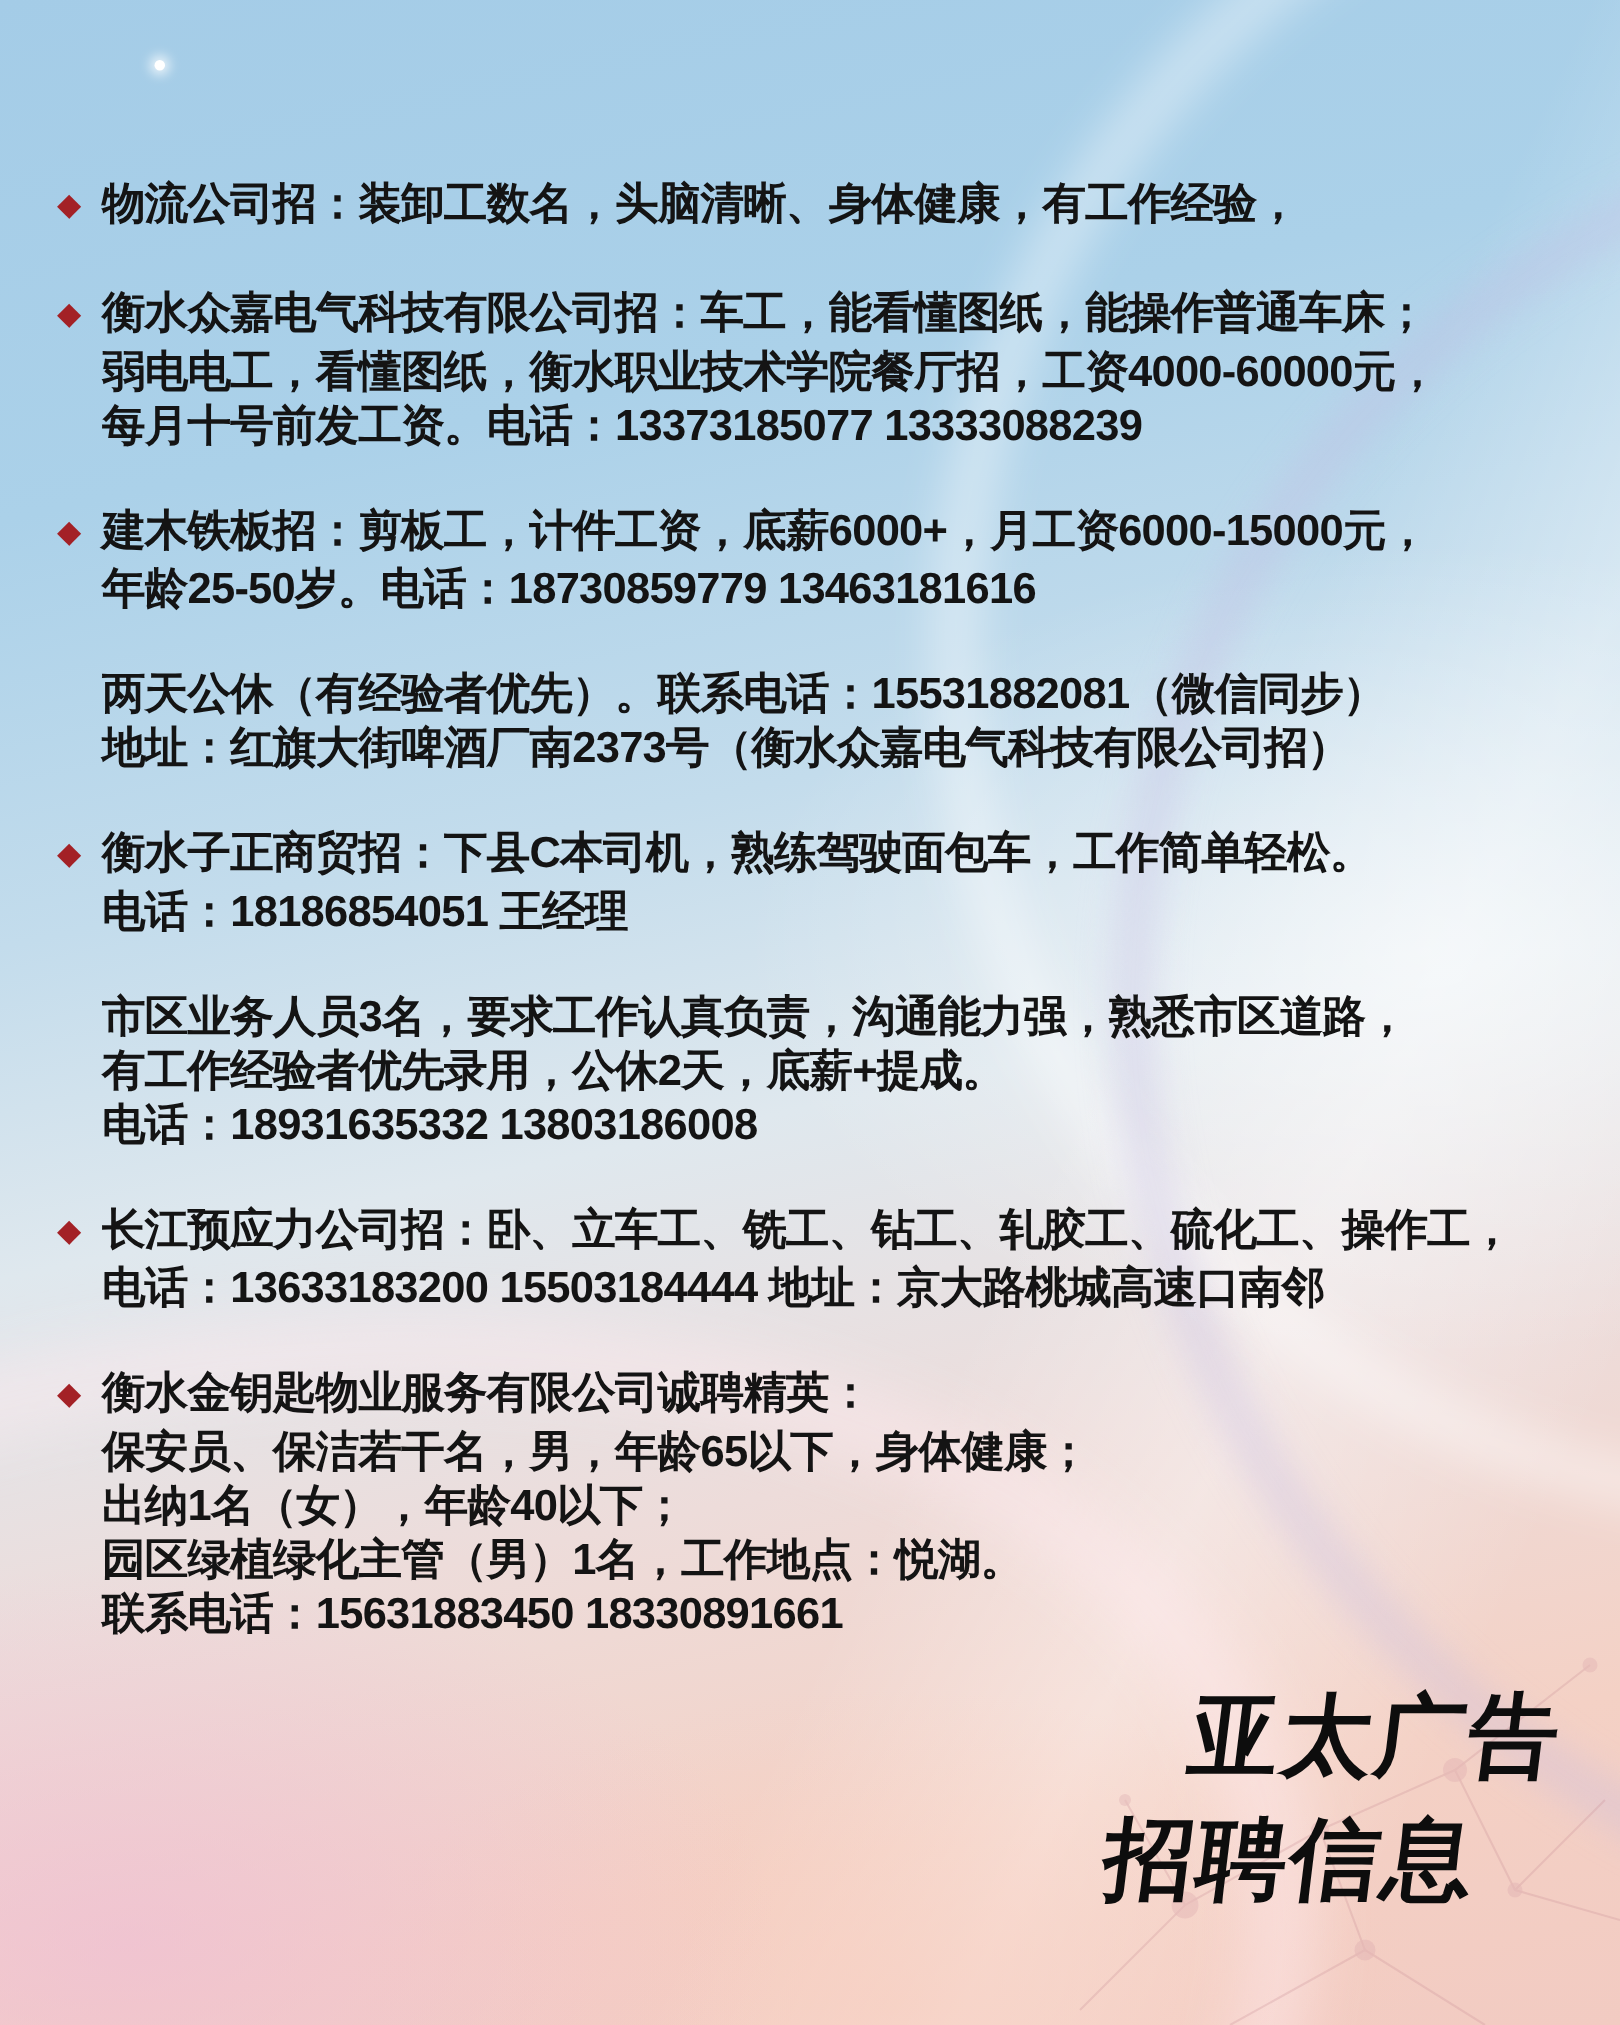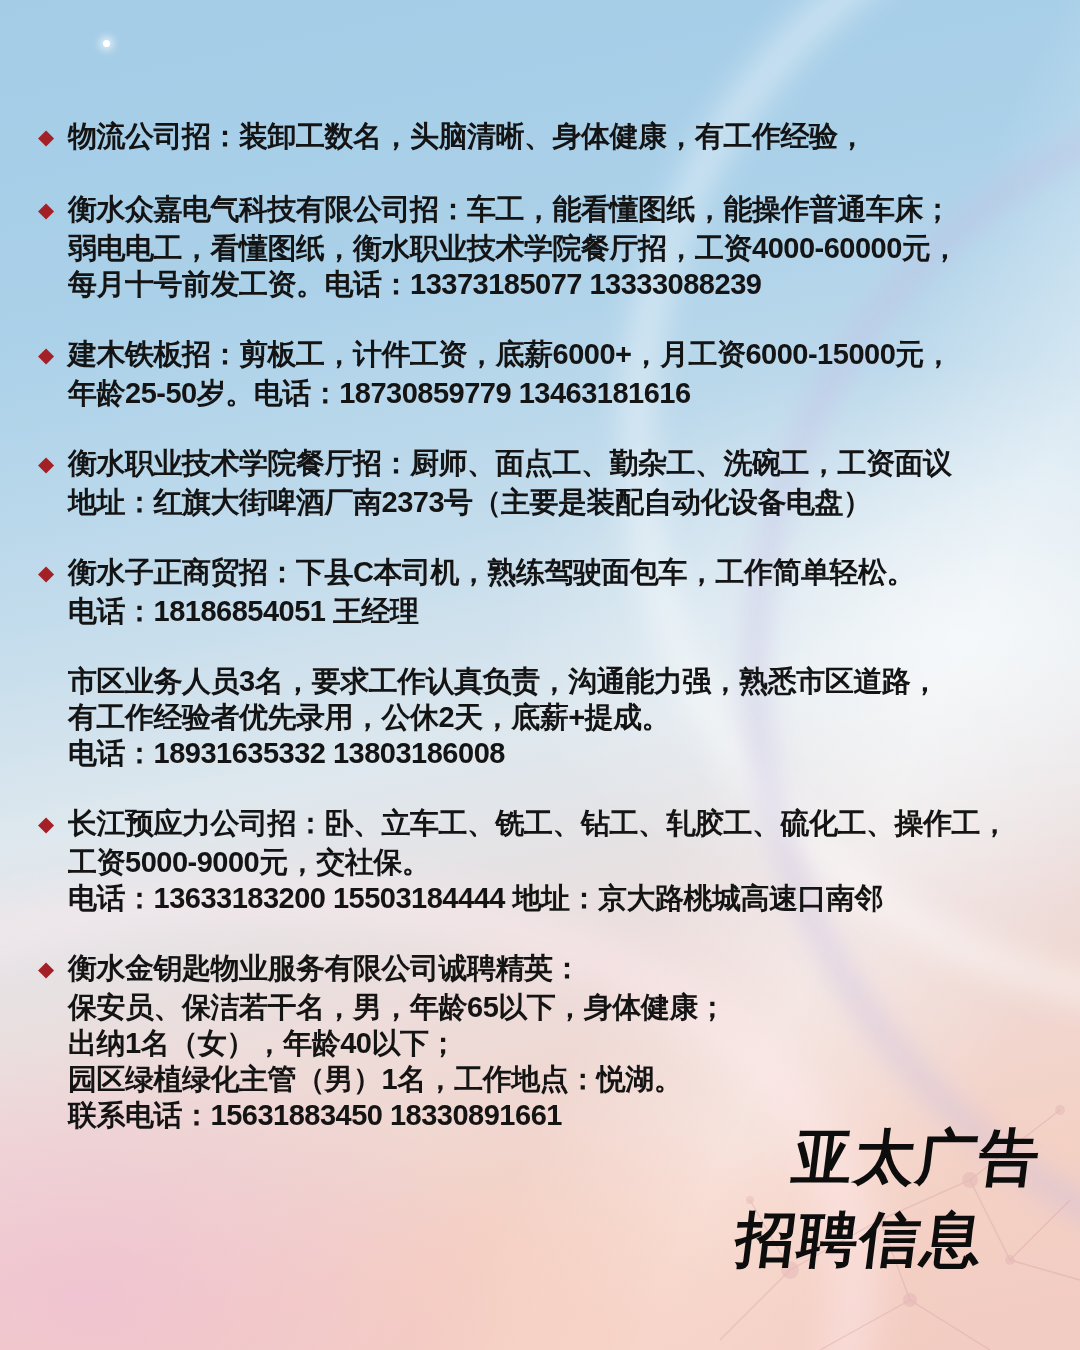--- a/index.html
+++ b/index.html
@@ -130,38 +130,37 @@
       <div class="line cont">弱电电工，看懂图纸，衡水职业技术学院餐厅招，工资4000-60000元，</div>
       <div class="line cont">每月十号前发工资。电话：13373185077  13333088239</div>
     </section>
 
     <section class="job">
       <div class="line first"><span class="bullet">◆</span><span>建木铁板招：剪板工，计件工资，底薪6000+，月工资6000-15000元，</span></div>
       <div class="line cont">年龄25-50岁。电话：18730859779  13463181616</div>
     </section>
 
     <section class="job">
-      <div class="line first"><span class="bullet">◆</span><span>衡水职业技术学院餐厅招：厨师、面点工、勤杂工、洗碗工，工资面议</span></div>
-      <div class="line cont">地址：红旗大街啤酒厂南2373号（主要是装配自动化设备电盘）</div>
+      <div class="line cont">两天公休（有经验者优先）。联系电话：15531882081（微信同步）</div>
+      <div class="line cont">地址：红旗大街啤酒厂南2373号（衡水众嘉电气科技有限公司招）</div>
     </section>
 
     <section class="job">
       <div class="line first"><span class="bullet">◆</span><span>衡水子正商贸招：下县C本司机，熟练驾驶面包车，工作简单轻松。</span></div>
       <div class="line cont">电话：18186854051 王经理</div>
     </section>
 
     <section class="job">
       <div class="line cont">市区业务人员3名，要求工作认真负责，沟通能力强，熟悉市区道路，</div>
       <div class="line cont">有工作经验者优先录用，公休2天，底薪+提成。</div>
       <div class="line cont">电话：18931635332  13803186008</div>
     </section>
 
     <section class="job">
       <div class="line first"><span class="bullet">◆</span><span>长江预应力公司招：卧、立车工、铣工、钻工、轧胶工、硫化工、操作工，</span></div>
-      <div class="line cont">工资5000-9000元，交社保。</div>
       <div class="line cont">电话：13633183200  15503184444  地址：京大路桃城高速口南邻</div>
     </section>
 
     <section class="job">
       <div class="line first"><span class="bullet">◆</span><span>衡水金钥匙物业服务有限公司诚聘精英：</span></div>
       <div class="line cont">保安员、保洁若干名，男，年龄65以下，身体健康；</div>
       <div class="line cont">出纳1名（女），年龄40以下；</div>
       <div class="line cont">园区绿植绿化主管（男）1名，工作地点：悦湖。</div>
       <div class="line cont">联系电话：15631883450 18330891661</div>
     </section>

